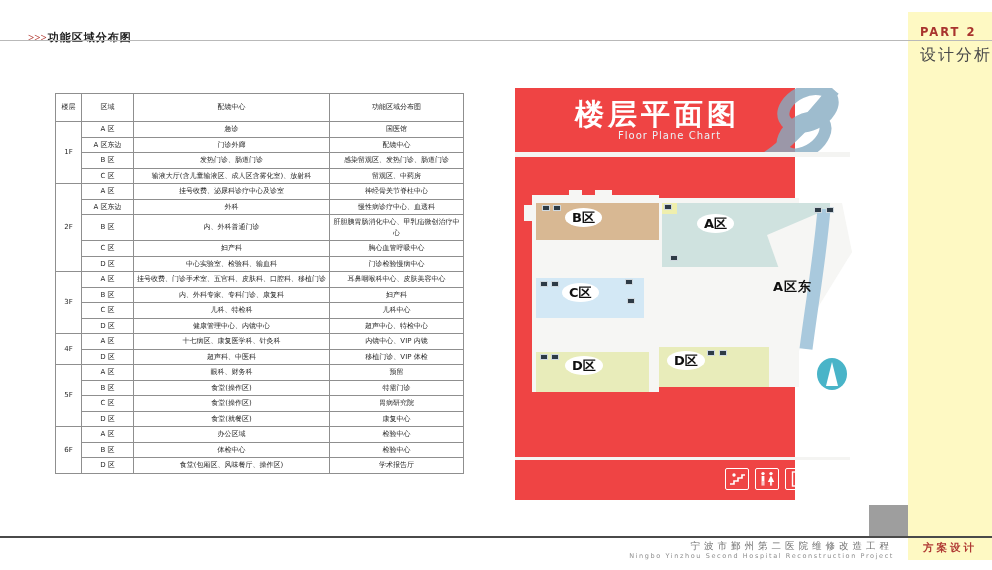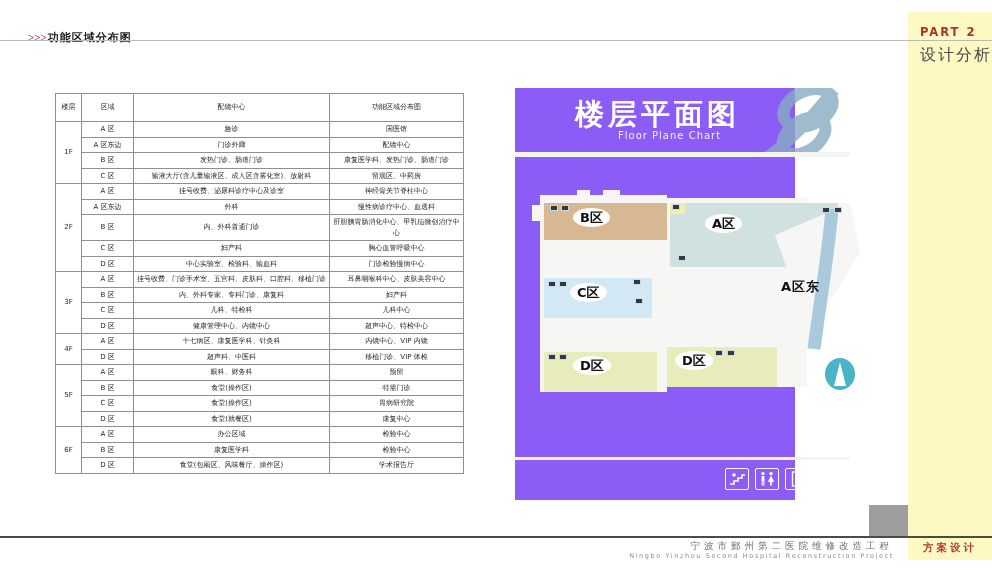--- a/index.html
+++ b/index.html
@@ -27,28 +27,28 @@
   
   .tablewrap { position:absolute; left:55px; top:93px; width:408px; z-index:2; }
   table.func { border-collapse:collapse; width:100%; table-layout:fixed; }
   table.func th, table.func td { border:1px solid #8f8f8f; font-size:7px; color:#1f1f1f; text-align:center; vertical-align:middle; padding:2px 3px; line-height:1.5; word-break:break-all; }
   table.func th { font-weight:normal; height:28px;text-align:center; }
   col.w0 { width:26px; } col.w1 { width:52px; } col.w2 { width:196px; } col.w3 { width:134px; }
   table.func td { height:14px; }
   table.func td.floor { font-size:7px; }
 
   
-  .panel { position:absolute; left:515px; top:88px; width:280px; height:412px; background:#8b5cf6; z-index:2; }
+  .panel { position:absolute; left:515px; top:88px; width:280px; height:412px; background:#ef4444; z-index:2; }
   .panel-header { position:absolute; left:0; top:0; width:335px; height:64px; overflow:hidden; }
   .panel-title { position:absolute; left:60px; top:7px; color:#fff; font-size:29px; font-weight:bold; letter-spacing:4px; }
   .panel-sub { position:absolute; left:63px; top:42px; color:#eaf2f7; font-size:10px; letter-spacing:1px;margin-left:40px; }
   .header-gap { position:absolute; left:0; top:64px; width:335px; height:5px; background:#f4f4f2; }
   .knot { position:absolute; right:-6px; top:-8px; }
 
-  .map { position:absolute; left:12px; top:69px; width:335px; height:300px; overflow:hidden; }
+  .map { position:absolute; left:4px; top:69px; width:335px; height:300px; overflow:hidden; }
   .map svg { position:absolute; left:0; top:0; }
 
   .zl { position:absolute; background:#fff; border-radius:50%; padding:0 7px; font-weight:bold; font-size:13px; color:#101010; line-height:19px; z-index:3; }
   .east { position:absolute; left:254px; top:121px; font-weight:bold; font-size:13px; color:#101010; z-index:3; letter-spacing:1px; }
 
   .compass { position:absolute; left:296px; top:188px; width:34px; text-align:center; z-index:3; }
   .compass .n { color:#fff; font-size:11px; font-weight:bold; line-height:12px; }
   .compass .disc { position:relative; margin:1px auto 0; width:30px; height:32px; background:#49b4c8; border-radius:50%; }
   .compass .needle { position:absolute; left:50%; top:4px; transform:translateX(-50%); width:0; height:0;
       border-left:6px solid transparent; border-right:6px solid transparent; border-bottom:24px solid #fff; }
@@ -94,21 +94,21 @@
             <td>国医馆</td>
           </tr>
           <tr>
             <td>A 区东边</td>
             <td>门诊外廊</td>
             <td>配镜中心</td>
           </tr>
           <tr>
             <td>B 区</td>
             <td>发热门诊、肠道门诊</td>
-            <td>康复医学科、发热门诊、肠道门诊</td>
+            <td>感染留观区、发热门诊、肠道门诊</td>
           </tr>
           <tr>
             <td>C 区</td>
             <td>输液大厅(含儿童输液区、成人区含雾化室)、放射科</td>
             <td>留观区、中药房</td>
           </tr>
           <tr>
             <td rowspan="5" class="floor">2F</td>
             <td>A 区</td>
             <td>挂号收费、泌尿科诊疗中心及诊室</td>
@@ -188,21 +188,21 @@
             <td>康复中心</td>
           </tr>
           <tr>
             <td rowspan="3" class="floor">6F</td>
             <td>A 区</td>
             <td>办公区域</td>
             <td>检验中心</td>
           </tr>
           <tr>
             <td>B 区</td>
-            <td>康复医学科</td>
+            <td>体检中心</td>
             <td>检验中心</td>
           </tr>
           <tr>
             <td>D 区</td>
             <td>食堂(包厢区、风味餐厅、操作区)</td>
             <td>学术报告厅</td>
           </tr>
         </tbody>
       </table>
   </div>

